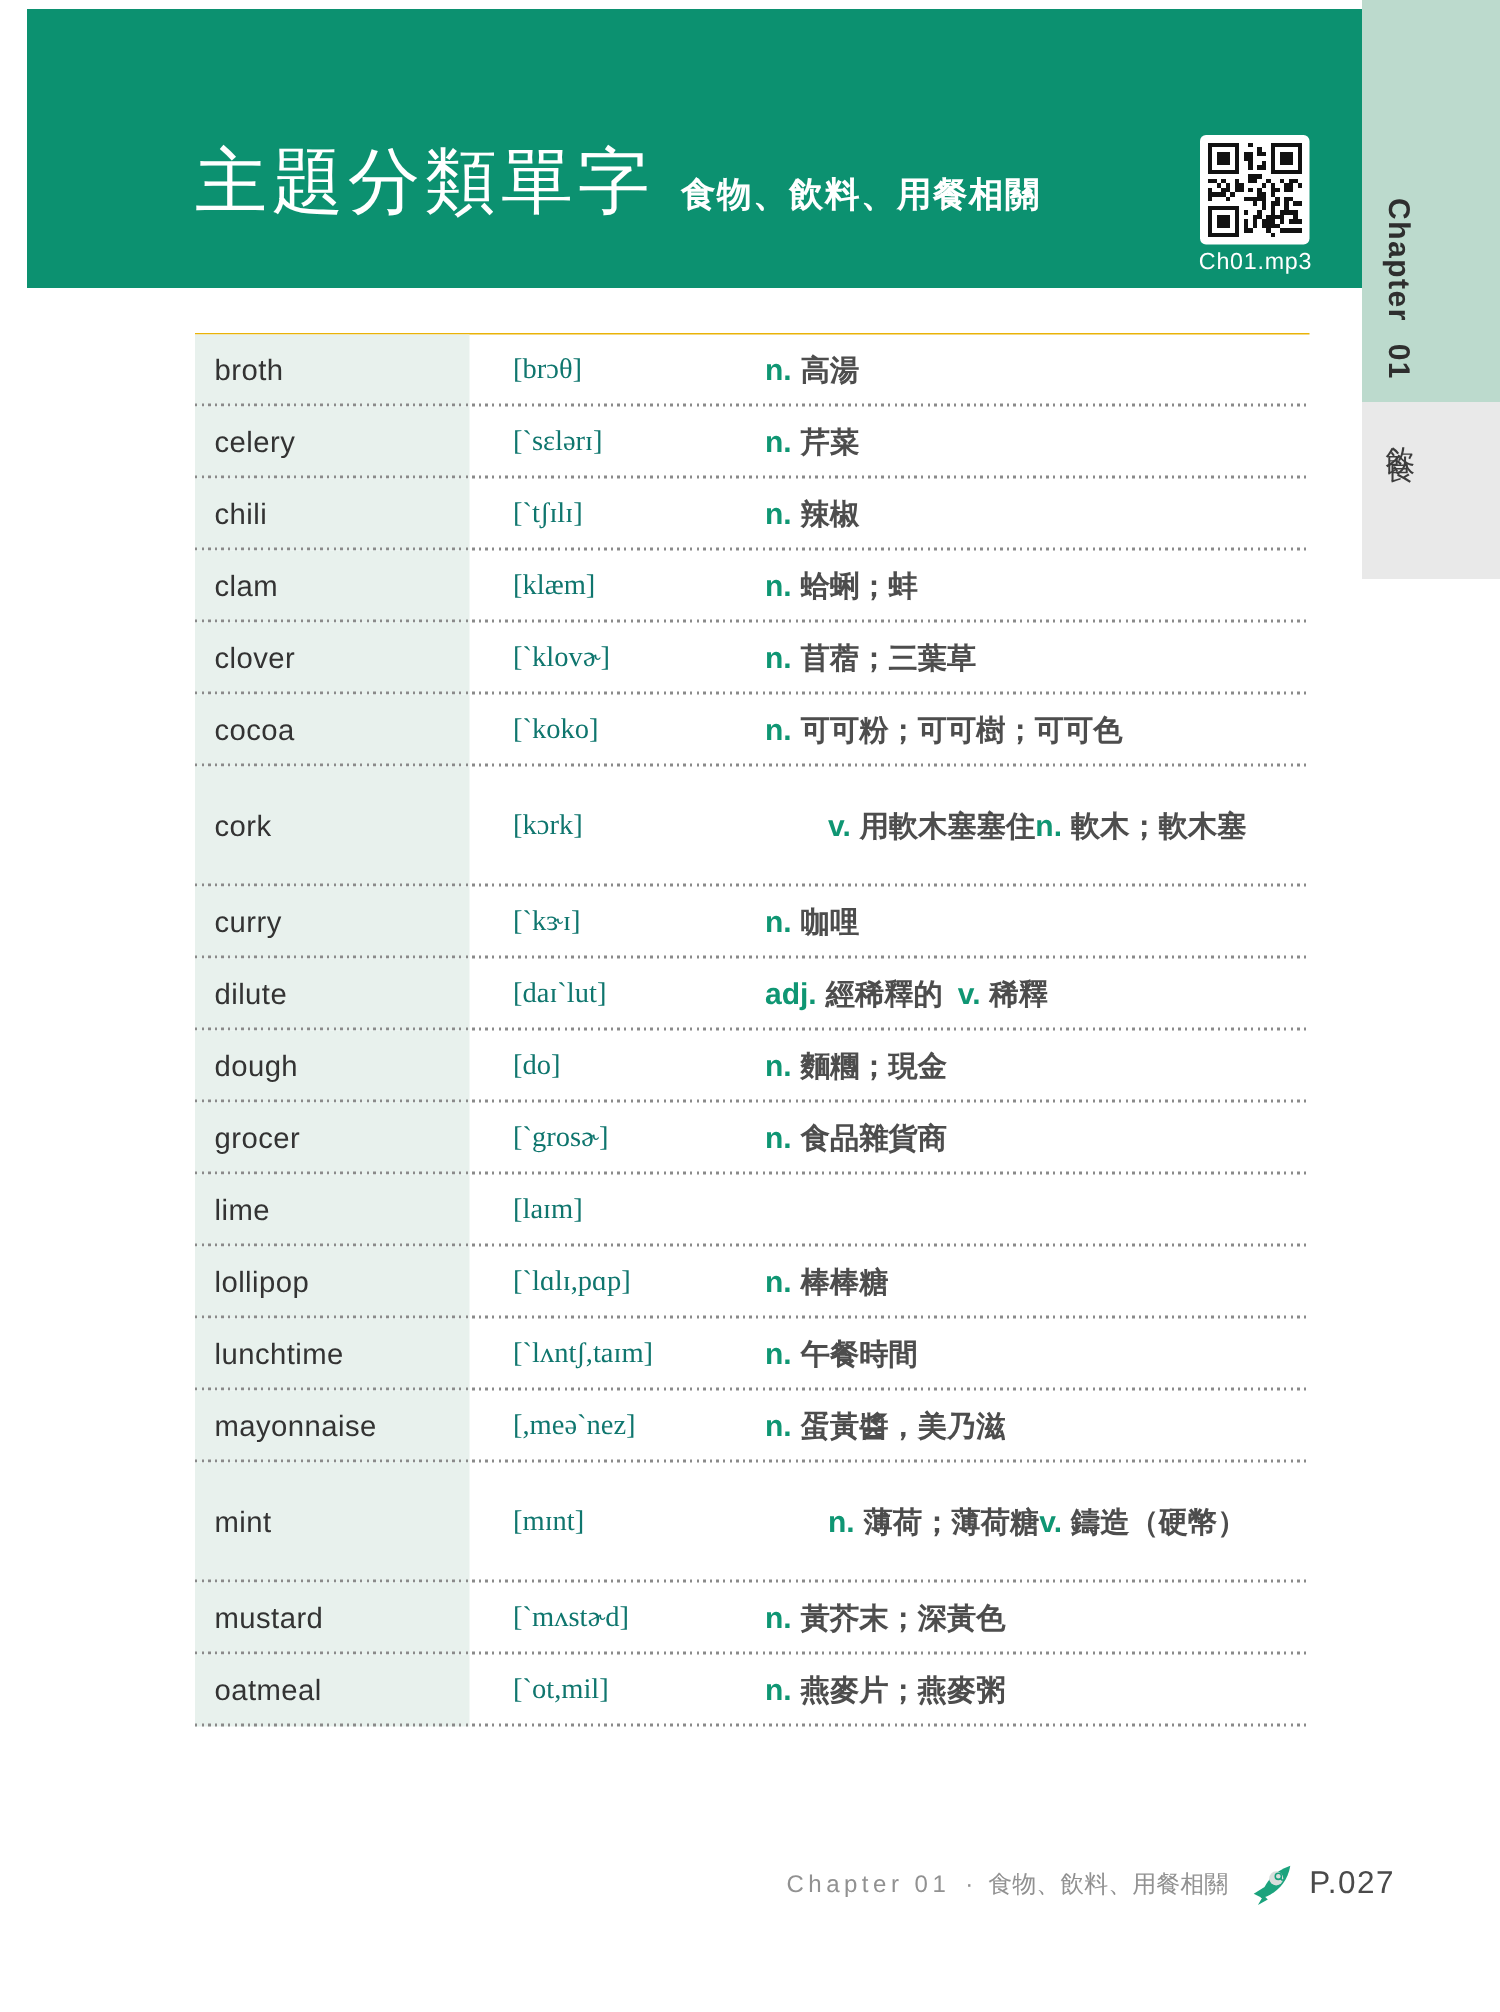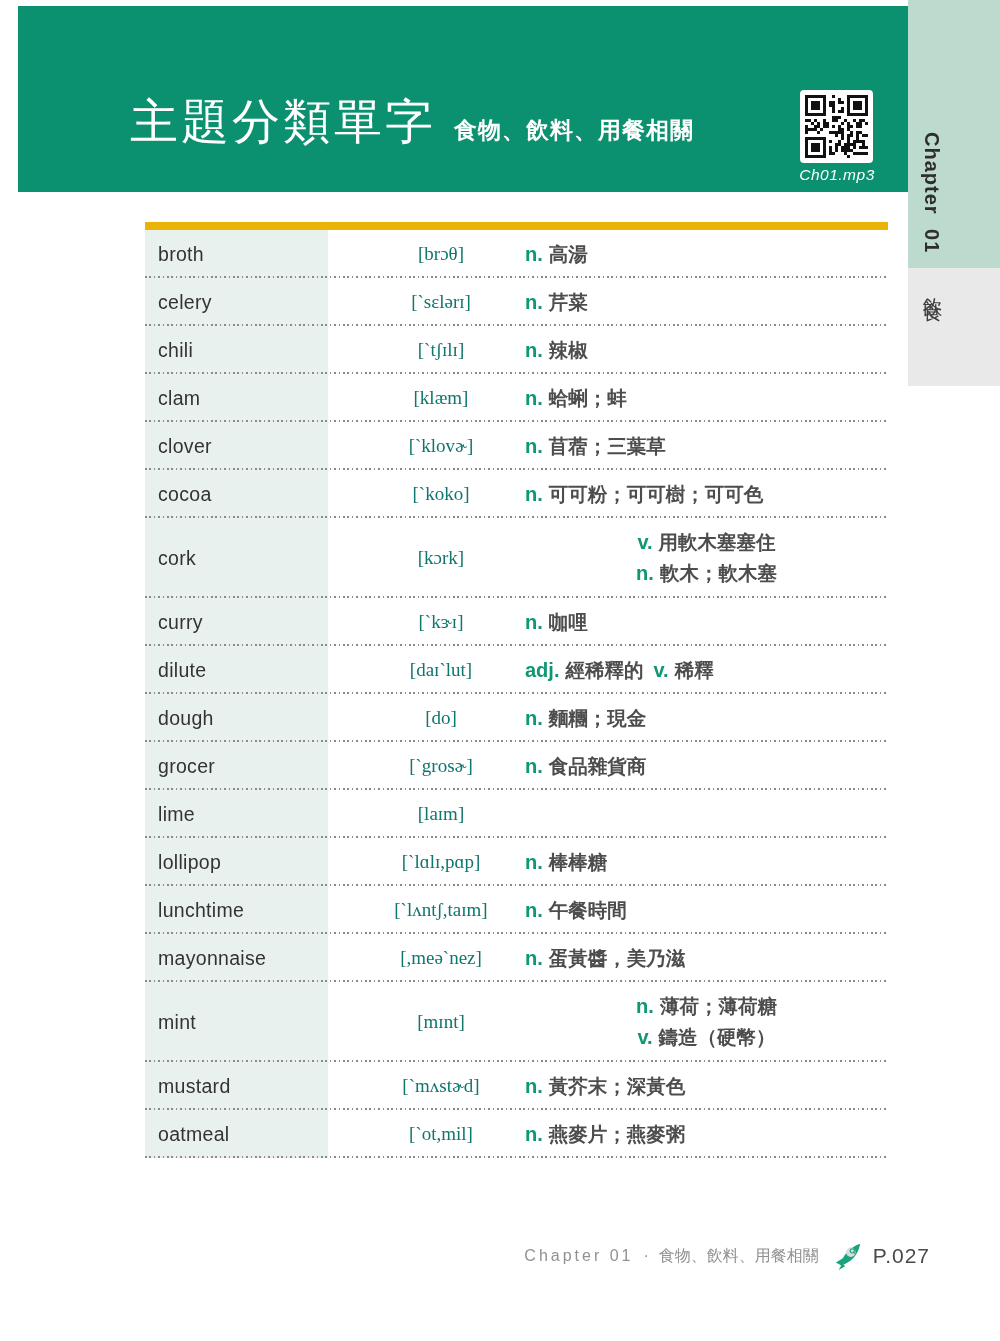--- a/index.html
+++ b/index.html
@@ -26,21 +26,21 @@
   .page-subtitle {
     font-size:23px; font-weight:bold; letter-spacing:1px;
   }
   .qr-box {
     position:absolute; left:782px; top:84px; width:73px; height:73px;
     background:#ffffff; border-radius:4px; padding:5px;
   }
   .qr-box svg { width:100%; height:100%; display:block; }
   .qr-label {
     position:absolute; left:772px; top:160px; width:94px;
-    text-align:center; color:#ffffff; font-size:15.5px; letter-spacing:0.5px;font-style:italic;
+    text-align:center; color:#ffffff; font-size:15.5px; letter-spacing:0.5px;
   }
 
   
   .side-tab-chapter {
     position:absolute; left:908px; top:0; width:92px; height:268px;
     background:var(--tab_green,#bcdacd);
   }
   .side-tab-chapter .vtext {
     position:absolute; left:12px; top:132px;
     writing-mode:vertical-lr;
@@ -52,23 +52,22 @@
     background:var(--tab_gray,#e9e9e9);
   }
   .side-tab-category .vtext {
     position:absolute; left:12px; top:14px;
     writing-mode:vertical-rl; text-orientation:upright;
     font-size:20px; color:#3c3c3c; letter-spacing:4px;
   }
 
   
   .vocab-table {
-    position:absolute; left:145px; top:222px; width:743px;
-    border-top:8px solid #eab308;
-    text-align:center;
+    position:absolute; left:130px; top:222px; width:743px;
+    border-top:1px solid #eab308;
   }
   .vrow {
     position:relative; display:flex; align-items:center; min-height:48px;
   }
   .vrow.tall { min-height:80px; }
   .vrow::after {
     content:""; position:absolute; left:0; right:0; bottom:0; height:1.6px;
     background-image:repeating-linear-gradient(to right,#8a8a8a 0 1.6px,transparent 1.6px 4.4px);
   }
   .word-cell {
@@ -76,21 +75,21 @@
     background:var(--word_bg,#e8f1ed);
     padding-left:13px; font-size:19.5px; color:#333333; letter-spacing:0.3px;
   }
   .phon-cell {
     width:168px; margin-left:29px;
     font-family:Liberation Serif, serif;
     font-size:19px; color:#0f766e;
   }
   .mean-cell { flex:1; display:flex; padding:6px 0;font-weight:bold; }
   .mean-cell.inline { flex-direction:row; flex-wrap:wrap; column-gap:10px; align-items:baseline; }
-  .mean-cell.stack  { flex-direction:column; justify-content:center; row-gap:4px; }
+  .mean-cell.stack  { justify-content:center; row-gap:4px; }
   .sense { font-size:19.5px; color:#4d4d4d; line-height:1.35; }
   .sense .pos {
     color:var(--pos_green,#0f9673);
     margin-right:6px; font-size:20px;
   }
 
   
   .footer {
     position:absolute; left:130px; top:1236px; width:800px; height:40px;
     display:flex; align-items:center; justify-content:flex-end;

